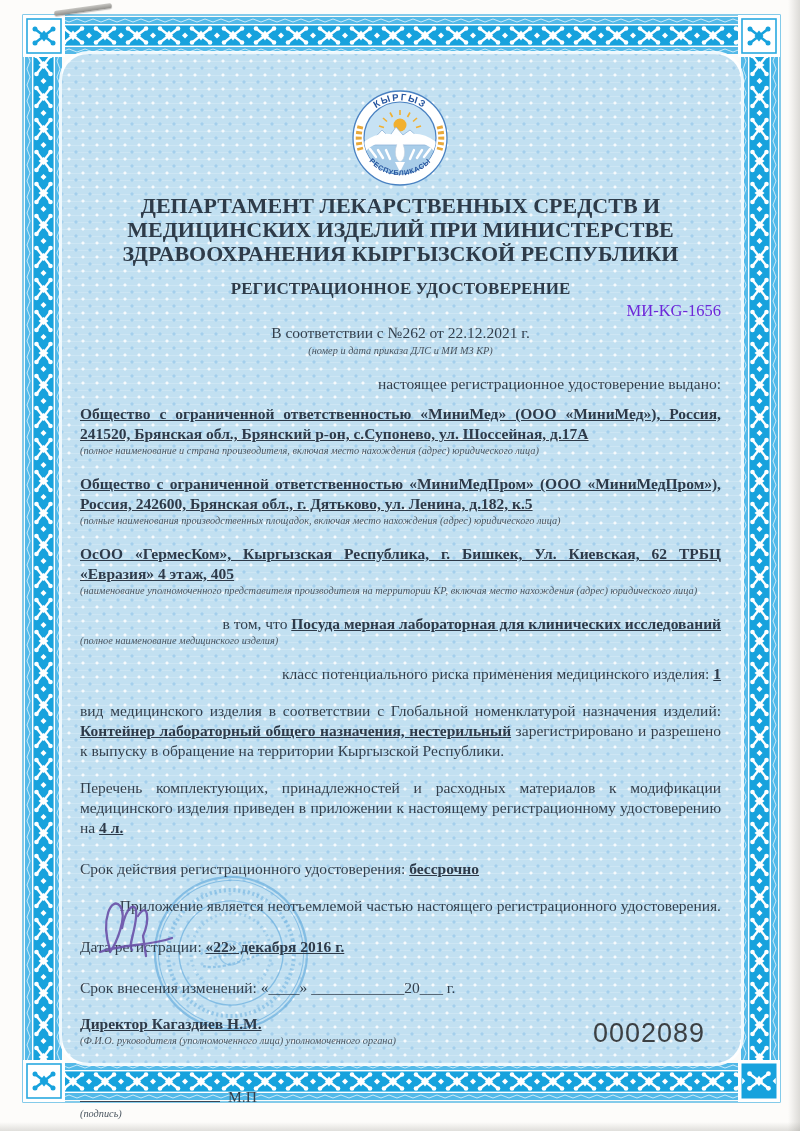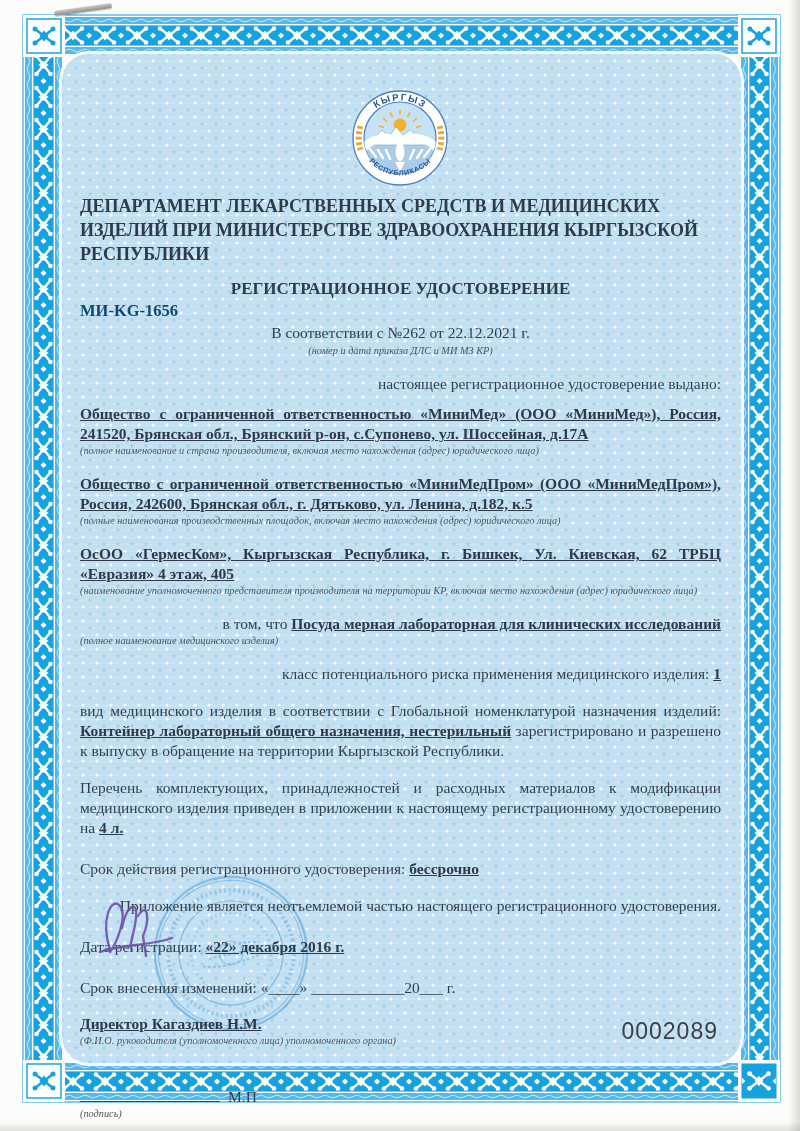--- a/index.html
+++ b/index.html
@@ -28,39 +28,39 @@
     background-position:0 0,7px 7px,0 0;
     box-shadow:0 0 0 3px rgba(255,255,255,.9);
   }
   .emblem{position:absolute;left:350px;top:88px;z-index:4;}
   .stamp{position:absolute;left:146px;top:868px;z-index:3;opacity:.62;}
   .signature-svg{position:absolute;left:88px;top:884px;z-index:5;opacity:.9;}
   .content{
     position:absolute;left:80px;top:194px;width:641px;z-index:4;
     color:#333f4c;font-size:15.5px;line-height:20px;
   }
-  .head{ font-weight:bold;font-size:18px;line-height:24px;color:#2e3b49;}
+  .head{ text-align:center;font-weight:bold;font-size:22px;line-height:24px;color:#2e3b49;}
   .cert-title{text-align:center;font-weight:bold;font-size:17px;line-height:22px;margin-top:12px;color:#2e3b49;}
-  .cert-num{text-align:left;font-weight:bold;font-size:16.5px;line-height:22px;color:#0c4a6e;}
+  .cert-num{text-align:right;font-weight:normal;font-size:16.5px;line-height:22px;color:#6d28d9;}
   .cert-ref{text-align:center;font-size:15.5px;line-height:21px;}
   .cap{font-style:italic;font-size:10.3px;line-height:12px;color:#49545f;margin:1px 0 0 0;}
   .cap.center{text-align:center;margin-top:2px;}
   p{margin:0;}
   .para{margin-top:10px;}
   .para.just{text-align:justify;}
   .b{font-weight:bold;color:#2e3a49;text-decoration:underline;}
   .gap-lg{margin-top:17px;text-align:right;}
   .gap-xl{margin-top:21px;}
   .sig-block{margin-top:16px;position:relative;}
   .sig-line-row{margin-top:40px;}
   .sig-line{display:inline-block;width:140px;border-bottom:1.4px solid #3b4754;height:14px;}
   .mp{margin-left:8px;}
-  .serial{position:absolute;right:82px;top:1018px;z-index:4;
+  .serial{position:absolute;right:95px;top:1018px;z-index:4;
     font-family:"Liberation Sans","DejaVu Sans",sans-serif;
-    font-size:23px;letter-spacing:1px;color:#3c4043;}
+    font-size:27px;letter-spacing:1px;color:#3c4043;}
 </style>
 </head>
 <body>
 
 <svg class="frame-svg" width="800" height="1131" viewBox="0 0 800 1131">
   <defs>
     <g id="mW" fill="#ffffff" stroke="#ffffff">
       <path d="M-9,-7 L9,7 M-9,7 L9,-7" stroke-width="2.4" fill="none" stroke-linecap="round"></path>
       <circle cx="-9" cy="-7" r="2.3" stroke="none"></circle>
         <circle cx="9" cy="-7" r="2.3" stroke="none"></circle>

